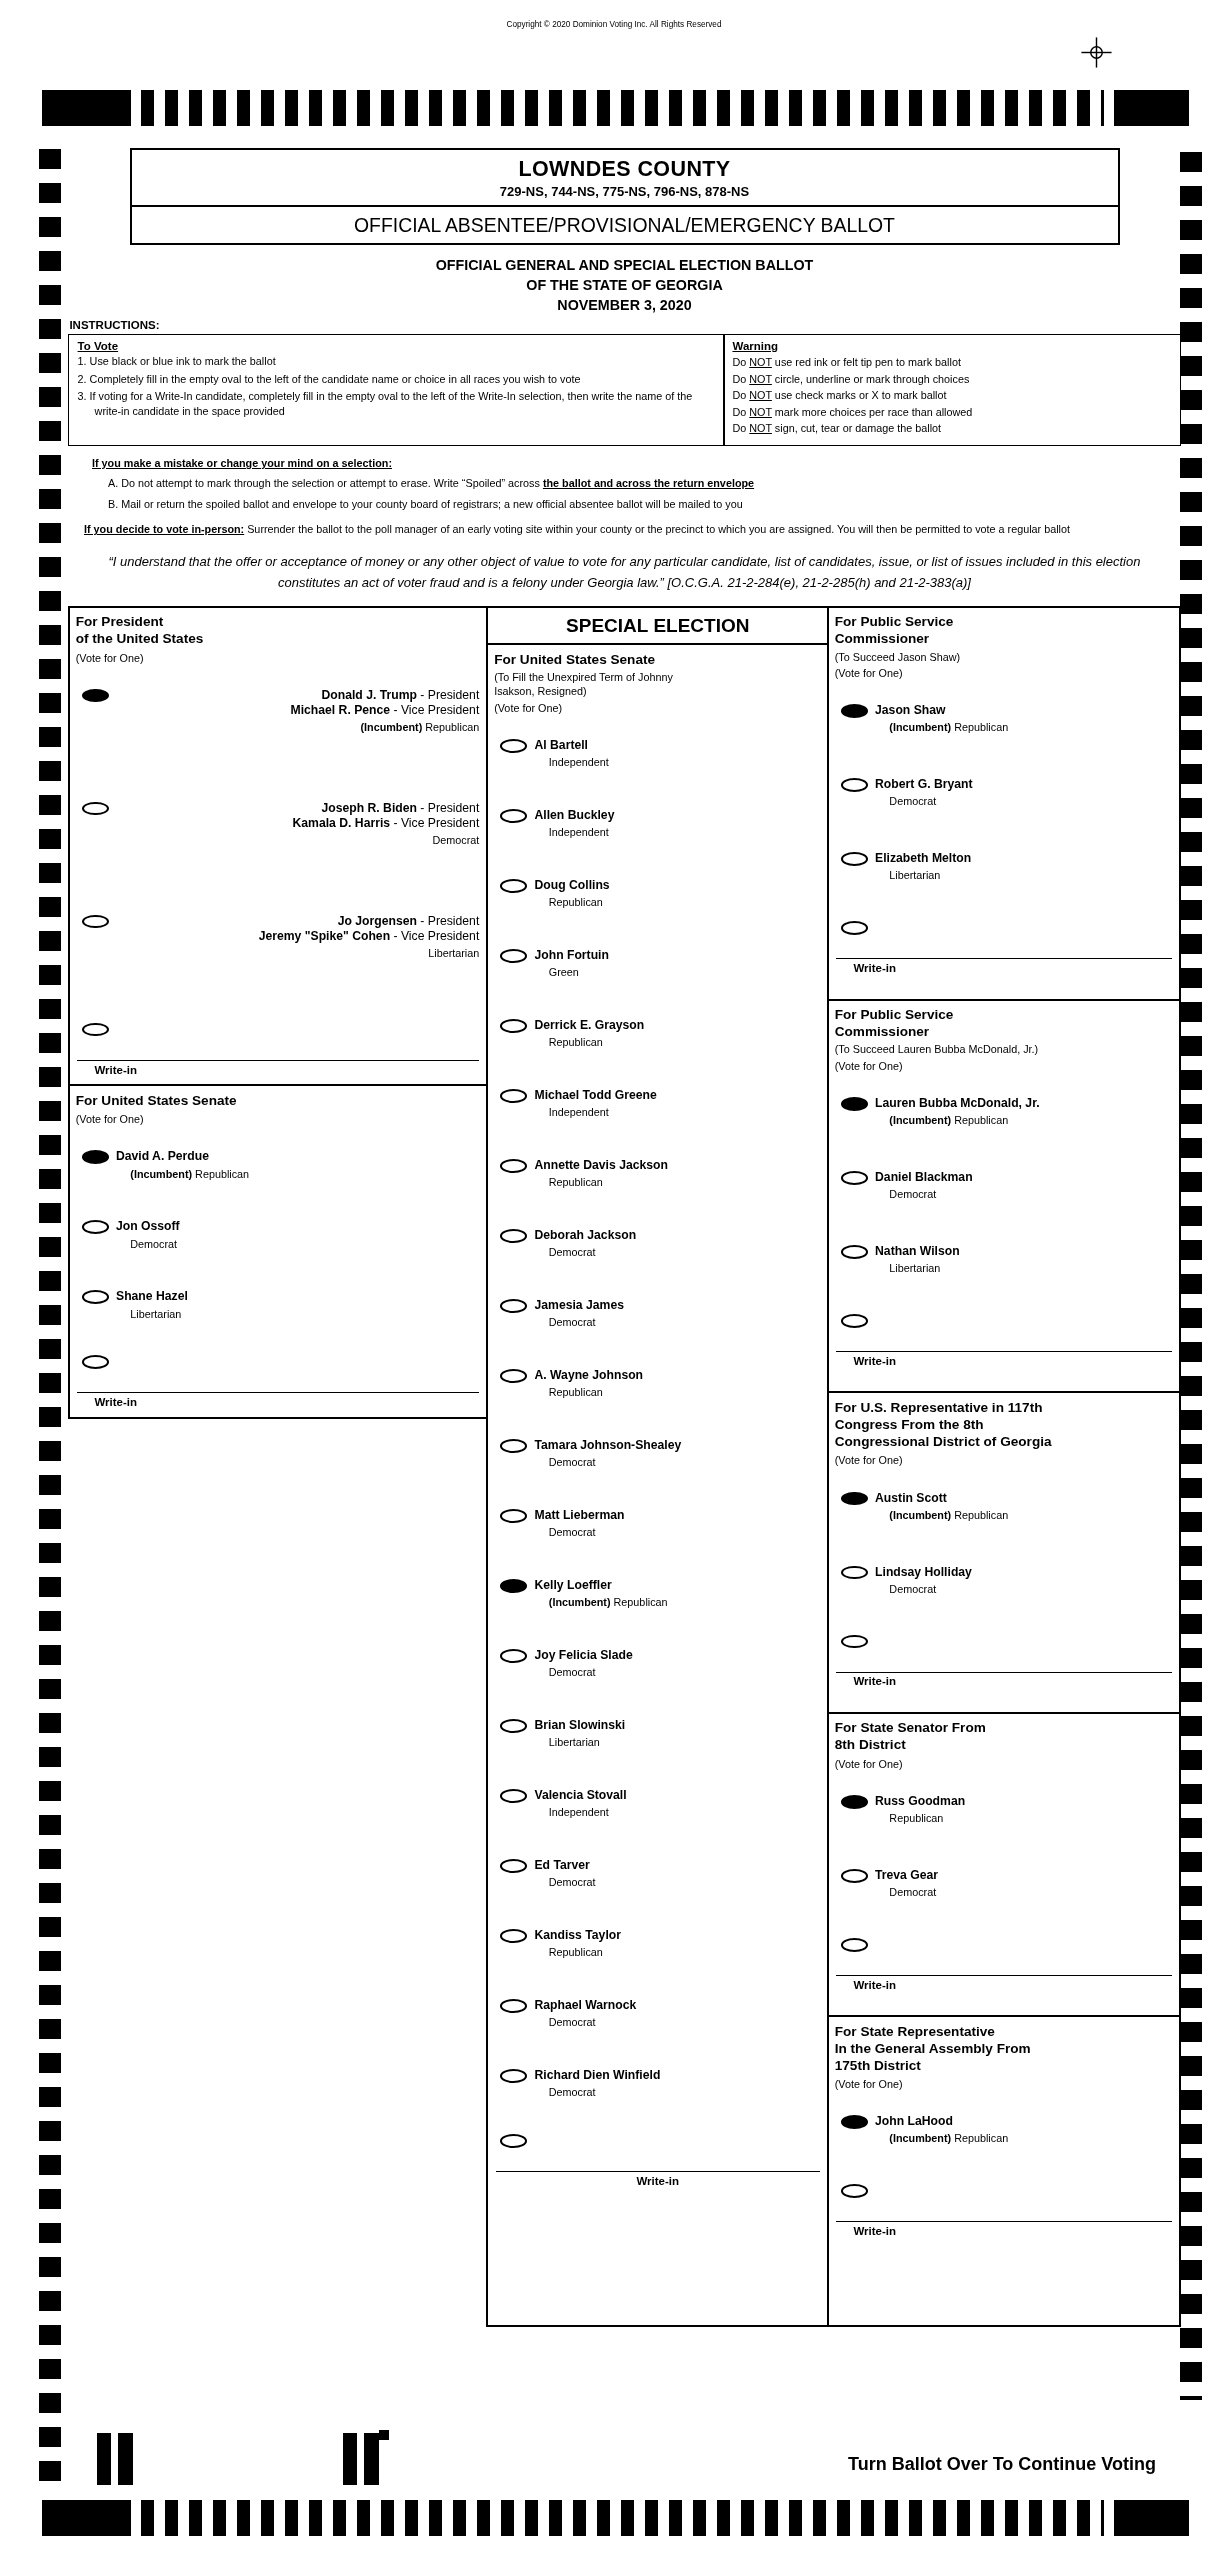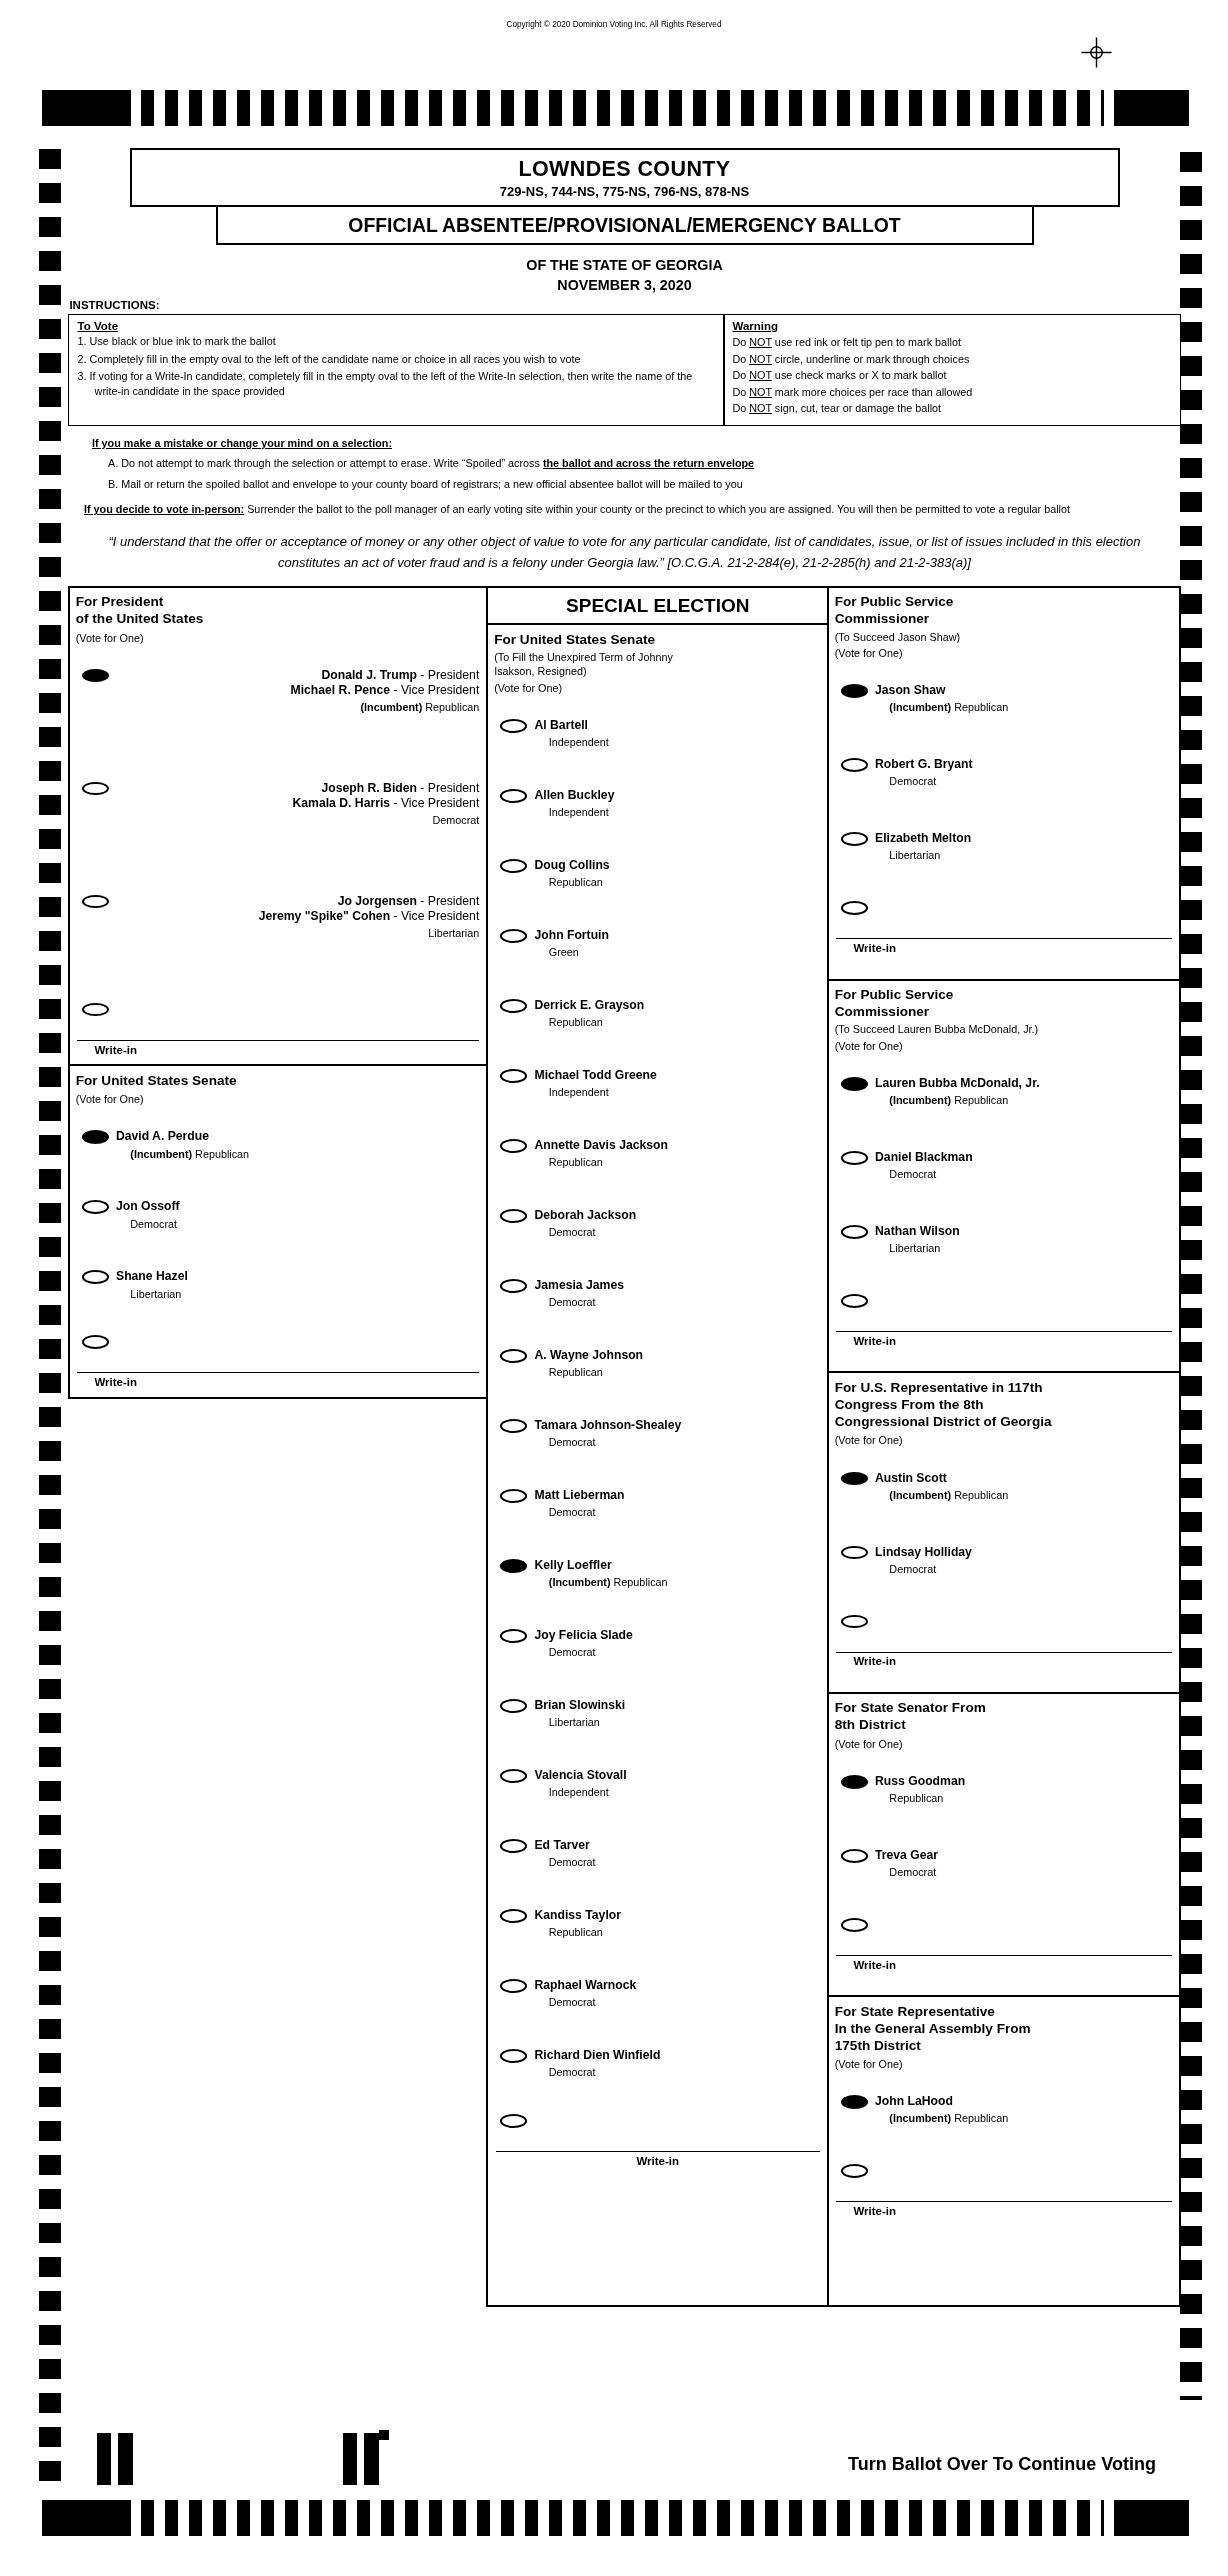--- a/index.html
+++ b/index.html
@@ -23,22 +23,22 @@
   .strip-right { left:1180px; top:152px; height:2248px; }
 
   .copyright { position:absolute; top:20px; left:0; width:100%; text-align:center; font-size:8.2px; }
   .crosshair { position:absolute; left:1080px; top:36px; }
 
   
   .content { position:absolute; left:68px; top:148px; width:1113px; }
   .county-box { border:2.2px solid #000; width:990px; margin:0 auto; text-align:center; padding:7.2px 0 5.7px; }
   .county { font-size:21.5px; font-weight:bold; letter-spacing:0.4px; }
   .precincts { font-size:13px; font-weight:bold; margin-top:2.2px; }
-  .type-box { border:2.2px solid #000; border-top:none; width:818px; margin:0 auto; text-align:center;
-    padding:6.5px 0; font-size:19.4px; font-weight:bold; }
+  .type-box { border:2.2px solid #000; border-top:none; width:990px; margin:0 auto; text-align:center;
+    padding:6.5px 0; font-size:19.4px; font-weight:normal; }
   .election-block { text-align:center; margin:10px 0 2.9px; font-weight:bold; font-size:14.3px; line-height:1.4; }
 
   
   .instructions-label { font-weight:bold; font-size:11.5px; margin:4.3px 0 2.2px 1.4px; }
   .instr-boxes { display:flex; align-items:stretch; }
   .ibox { border:1.8px solid #000; padding:5px 8.6px 8px; }
   .ibox.tovote { flex:0 0 59%; }
   .ibox.warning { flex:1; margin-left:-1.8px; }
   .box-title { font-weight:bold; text-decoration:underline; font-size:11.5px; margin-bottom:2.9px; }
   .tovote-item { font-size:10.8px; line-height:1.45; padding-left:17px; text-indent:-17px; margin-top:1.4px; }
@@ -119,20 +119,21 @@
 
   <div class="content">
 
     <div class="county-box">
       <div class="county">LOWNDES COUNTY</div>
       <div class="precincts">729-NS, 744-NS, 775-NS, 796-NS, 878-NS</div>
     </div>
     <div class="type-box">OFFICIAL ABSENTEE/PROVISIONAL/EMERGENCY BALLOT</div>
 
     <div class="election-block">
+      <div>OFFICIAL GENERAL AND SPECIAL ELECTION BALLOT</div>
       <div>OF THE STATE OF GEORGIA</div>
       <div>NOVEMBER 3, 2020</div>
     </div>
 
     <div class="instructions-label">INSTRUCTIONS:</div>
 
     <div class="instr-boxes">
       <div class="ibox tovote">
         <div class="box-title">To Vote</div>
         <div>

